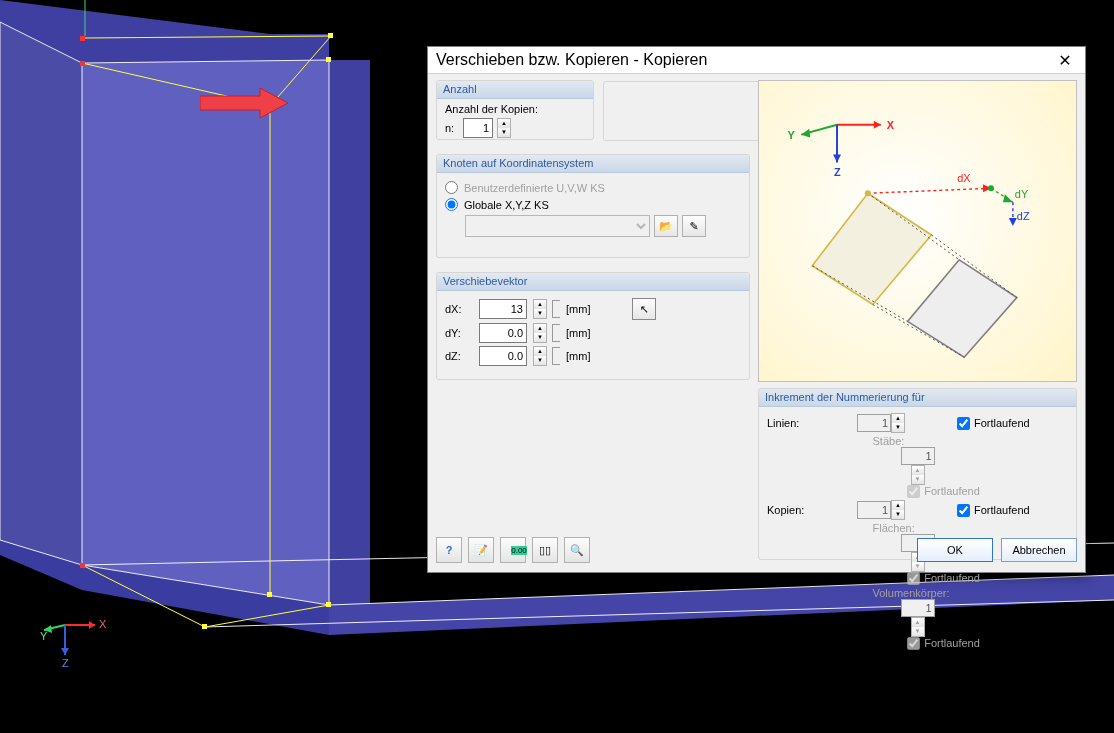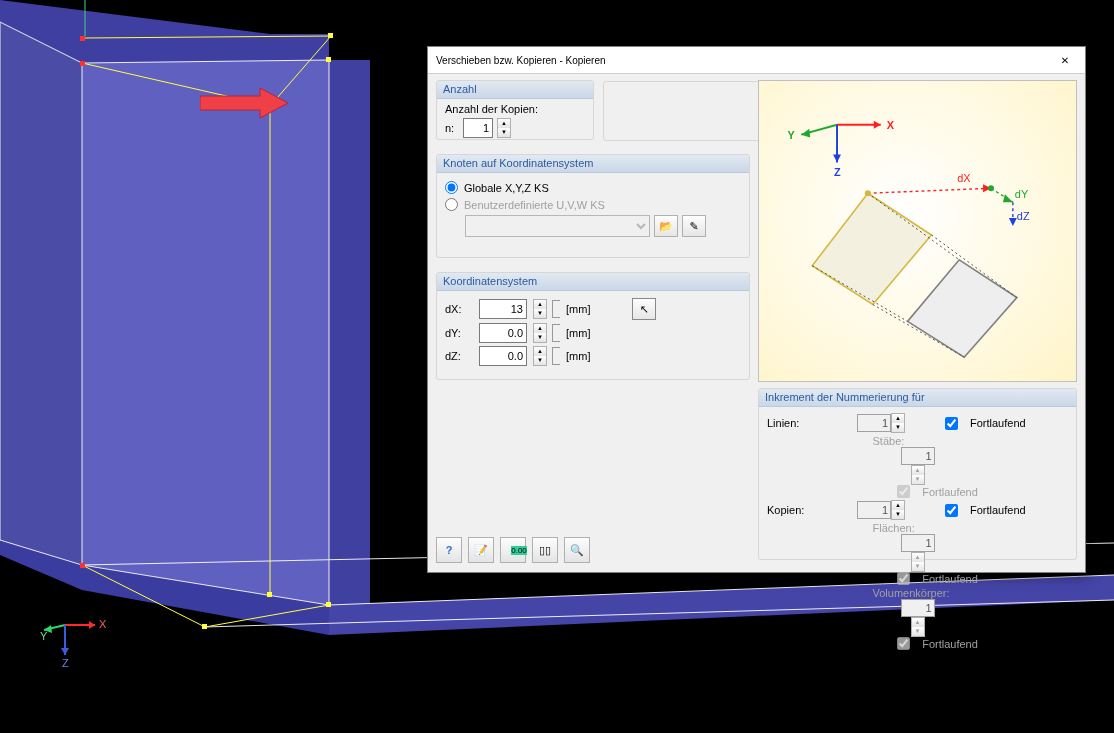--- a/index.html
+++ b/index.html
@@ -18,21 +18,21 @@
   
   .dialog {
     position: absolute; left: 427px; top: 46px; width: 659px; height: 527px;
     background: #f0f0f0; border: 1px solid #808080;
     box-shadow: 4px 4px 12px rgba(0,0,0,0.4);
   }
   .titlebar {
     height: 27px; background: #fff; display: flex; align-items: center;
     border-bottom: 1px solid #d0d0d0; padding-left: 8px;
   }
-  .titlebar span { font-size: 10px; color: #000; }
+  .titlebar span { font-size: 16px; color: #000; }
   .closebtn {
     width: 40px; height: 27px; margin-left: auto; display: flex;
     align-items: center; justify-content: center; cursor: pointer;
   }
 
   .body { padding: 6px 8px 6px 8px; display: flex; gap: 8px; }
   .leftcol { width: 314px; display: flex; flex-direction: column; gap: 14px; }
   .rightcol { flex: 1; display: flex; flex-direction: column; gap: 6px; }
 
   fieldset {
@@ -78,21 +78,21 @@
   .preview {
     height: 302px; border:1px solid #c0c0c0;
     background: radial-gradient(circle at 45% 45%, #ffffff 0%, #fff9e0 60%, #fff4c8 100%);
     position: relative;
   }
 
   .increments fieldset { padding-bottom: 4px; }
   .incrow { display:flex; align-items:center; margin:2px 0; }
   .incrow .name { width:90px; }
   .incrow .spinval { width:34px; height:18px; text-align:right; padding-right:2px; border:1px solid #a0a0a0; background:#f0f0f0; }
-  .incrow .chk { margin-left:40px; display:flex; align-items:center; gap:12px; }
+  .incrow .chk { margin-left:52px; display:flex; align-items:flex-start; gap:4px; }
   .dis { color:#a0a0a0;flex-direction:column; }
 
   .footer {
     position:absolute; left:8px; right:8px; bottom:8px; height:28px;
     display:flex; align-items:center;
   }
   .footer .toolbtns { display:flex; gap:6px; }
   .footer .toolbtn {
     width:26px; height:26px; border:1px solid #b0b0b0;
     background:linear-gradient(#fdfdfd,#e4e4e4); display:flex;
@@ -201,40 +201,40 @@
               <div>▼</div>
             </div>
         </div>
       </fieldset>
 
       <div class="smallfieldset"></div>
 
       <fieldset style="height:104px;">
         <legend>Knoten auf Koordinatensystem</legend>
         <label class="radio">
+          <input type="radio" name="ks" style="">
+          <span class="lbl-dis">Benutzerdefinierte U,V,W KS</span>
+        </label>
+        <label class="radio">
           <input type="radio" name="ks" checked="" style="">
           <span>Globale X,Y,Z KS</span>
-        </label>
-        <label class="radio">
-          <input type="radio" name="ks" style="">
-          <span class="lbl-dis">Benutzerdefinierte U,V,W KS</span>
         </label>
         <div class="row" style="margin-left:20px; gap:4px;">
           <select disabled=""></select>
           <div class="iconbtn" title="">
             <span>📂</span>
           </div>
           <div class="iconbtn">
             <span>✎</span>
           </div>
         </div>
       </fieldset>
 
       <fieldset style="height:108px;">
-        <legend>Koordinatensystem</legend>
+        <legend>Verschiebevektor</legend>
         <div class="row">
           <span class="lbl">dX:</span>
           <input type="text" class="num" value="13" style="">
           <div class="spin">
               <div>▲</div>
               <div>▼</div>
             </div>
           <span style="width:8px;display:inline-block;border-left:1px solid #999;border-top:1px solid #999;border-bottom:1px solid #999;height:18px;margin-left:-1px"></span>
           <span class="unit">[mm]</span>
           <div style="width:30px"></div>
@@ -399,14 +399,18 @@
       <div class="toolbtn">
           <span style="font-size:8px;background:#3c9;margin-left:12px;">0.00</span>
         </div>
       <div class="toolbtn">
           <span>▯▯</span>
         </div>
       <div class="toolbtn">
           <span>🔍</span>
         </div>
     </div>
+    <div class="right">
+      <button class="ok">OK</button>
+      <button>Abbrechen</button>
+    </div>
   </div>
 </div>
 
 </body></html>

